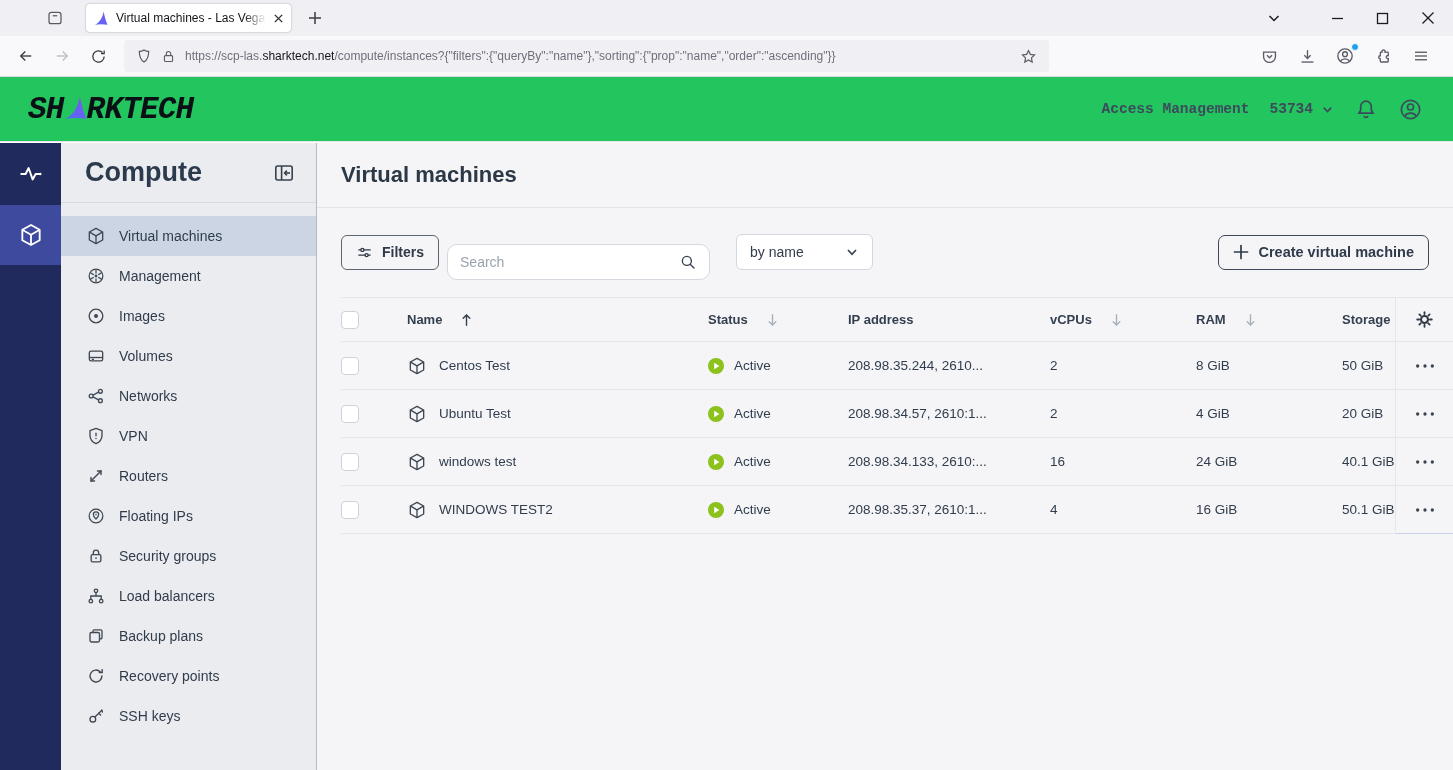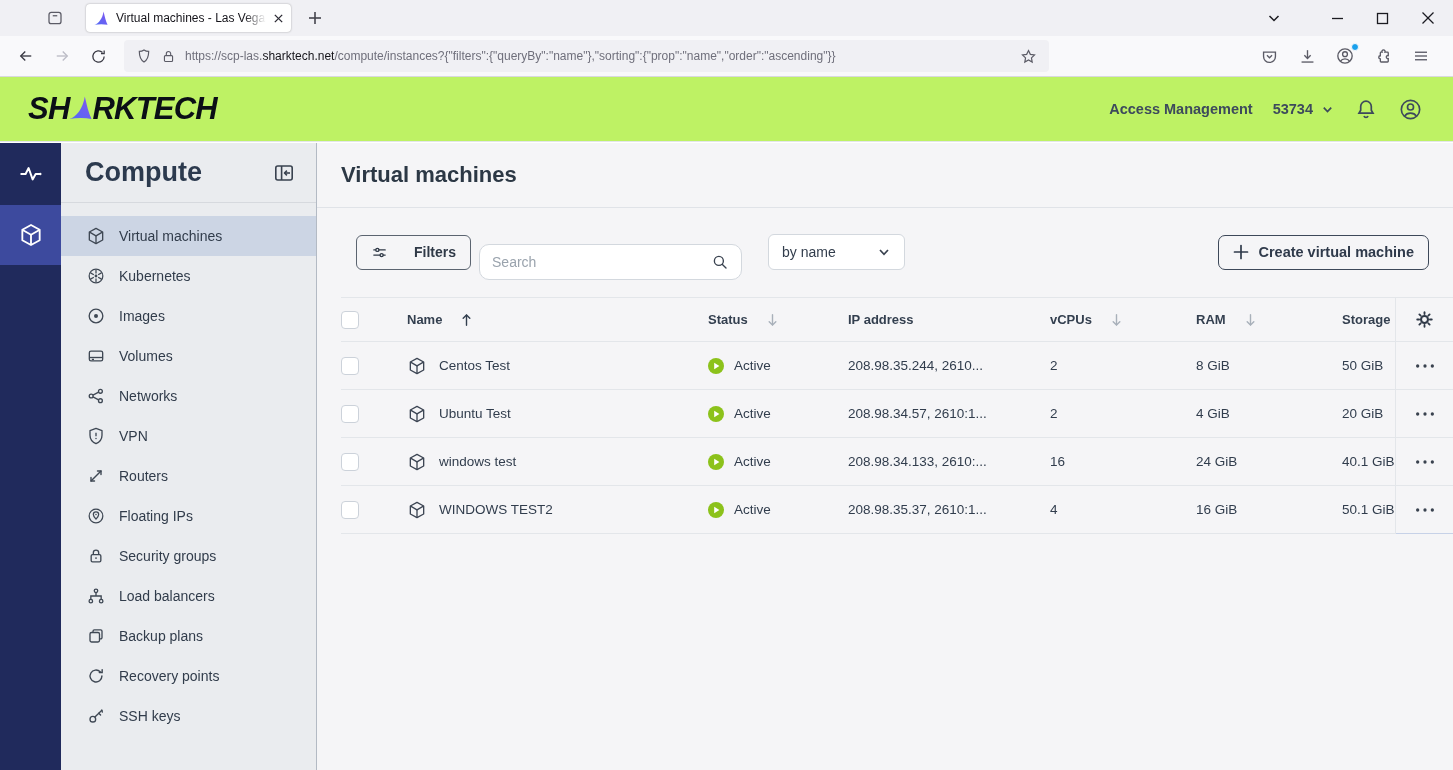--- a/index.html
+++ b/index.html
@@ -28,22 +28,22 @@
     display:flex; align-items:center; gap:9px; padding:0 12px; }
   .url-icon { color:#5b5b66; }
   .url-text { flex:1; font-size:12px; color:#6f6f7b; white-space:nowrap; overflow:hidden; }
   .url-text .domain { color:#15141a; }
   .chrome-actions { margin-left:auto; display:flex; align-items:center; gap:14px; padding-right:10px; color:#5b5b66; }
   .chrome-action { width:24px; height:24px; position:relative; display:flex; align-items:center; justify-content:center; }
   .acct-dot { position:absolute; top:-1px; right:-2px; width:8px; height:8px; border-radius:50%;
     background:var(--c-accent_dot,#19a0ec); border:1.5px solid #f9f9fb; }
 
   
-  .app-header { height:65px; background:#bef264; border-bottom:1px solid #e3e6ea;
-    display:flex; align-items:center; padding:0 30px 0 28px; }
+  .app-header { height:65px; background:#22c55e; border-bottom:1px solid #e3e6ea;
+    display:flex; align-items:center; padding:0 30px 0 28px;font-family:Liberation Mono, monospace; }
   .logo { display:flex; align-items:center; font-size:31px; font-weight:800; font-style:italic;
     letter-spacing:-0.8px; color:#0b0f16; }
   .logo .fin { margin:0 -1px 4px -1px; }
   .header-right { margin-left:auto; display:flex; align-items:center; gap:20px; color:#3d4a5c; }
   .header-link { font-size:14.5px; font-weight:700; }
   .acct-select { display:flex; align-items:center; gap:8px; font-size:14.5px; font-weight:700; }
   .hdr-icon { color:#3d4a5c; }
 
   
   .app-body { position:absolute; top:114px; left:0; right:0; bottom:0; top:143px; display:flex; }
@@ -61,23 +61,23 @@
   .menu-item { height:40px; display:flex; align-items:center; gap:13px; padding-left:25px;
     font-size:14px; color:#313c4b; cursor:pointer; }
   .menu-item.selected { background:var(--c-sidebar_selected,#ccd5e4); }
   .menu-icon { color:#3f4854; flex:none; }
 
   .main { flex:1; background:#f5f5f7; position:relative; overflow:hidden; }
   .main-header { height:65px; border-bottom:1px solid #e0e3e8; display:flex; align-items:center; padding:0 24px; }
   .page-title { font-size:22px; font-weight:600; color:#2c3845; }
 
   .toolbar { display:flex; align-items:center; gap:8px; padding:16px 24px 0 24px; }
-  .filters-btn { height:35px; display:flex; align-items:center; gap:26px; padding:0 14px;
+  .filters-btn { height:35px; display:flex; align-items:center; gap:9px; padding:0 14px;
     border:1px solid #5b6470; border-radius:6px; background:transparent;
-    font-size:14px; font-weight:700; color:#2f3947; cursor:pointer;margin-left:15px; }
+    font-size:14px; font-weight:700; color:#2f3947; cursor:pointer; }
   .search-box { width:263px; height:36px; background:#fff; border:1px solid #d3d8de; border-radius:10px;
     display:flex; align-items:center; padding:0 12px; gap:8px;margin-top:20px; }
   .search-input { flex:1; border:none; outline:none; background:transparent; font-size:14px; color:#323d4c;
     font-family:"Liberation Sans", sans-serif; }
   .search-input::placeholder { color:#9aa3ad; }
   .search-icon { color:#39424f; }
   .sort-select { width:137px; height:36px; margin-left:18px; background:#fff; border:1px solid #d3d8de; border-radius:6px;
     display:flex; align-items:center; justify-content:space-between; padding:0 13px;
     font-size:14px; color:#323d4c; cursor:pointer; }
   .create-btn { margin-left:auto; height:35px; display:flex; align-items:center; gap:9px; padding:0 14px;
@@ -298,21 +298,21 @@
         <svg class="menu-icon" width="20" height="20" viewBox="0 0 24 24" fill="none" stroke="currentColor" stroke-width="1.5">
             <circle cx="12" cy="12" r="8.2"></circle>
             <circle cx="12" cy="12" r="1.7" fill="currentColor" stroke="none"></circle>
             <line x1="12" y1="4.4" x2="12" y2="9"></line>
             <line x1="12" y1="15" x2="12" y2="19.6"></line>
             <line x1="14.6" y1="10.5" x2="18.6" y2="8.2"></line>
             <line x1="14.6" y1="13.5" x2="18.6" y2="15.8"></line>
             <line x1="9.4" y1="13.5" x2="5.4" y2="15.8"></line>
             <line x1="9.4" y1="10.5" x2="5.4" y2="8.2"></line>
           </svg>
-        <span>Kubernetes</span>
+        <span>Management</span>
       </div>
       <div class="menu-item">
         <svg class="menu-icon" width="20" height="20" viewBox="0 0 24 24" fill="none" stroke="currentColor" stroke-width="1.6">
             <circle cx="12" cy="12" r="8.2"></circle>
             <circle cx="12" cy="12" r="2.4" fill="currentColor" stroke="none"></circle>
           </svg>
         <span>Images</span>
       </div>
       <div class="menu-item">
         <svg class="menu-icon" width="20" height="20" viewBox="0 0 24 24" fill="none" stroke="currentColor" stroke-width="1.6">

